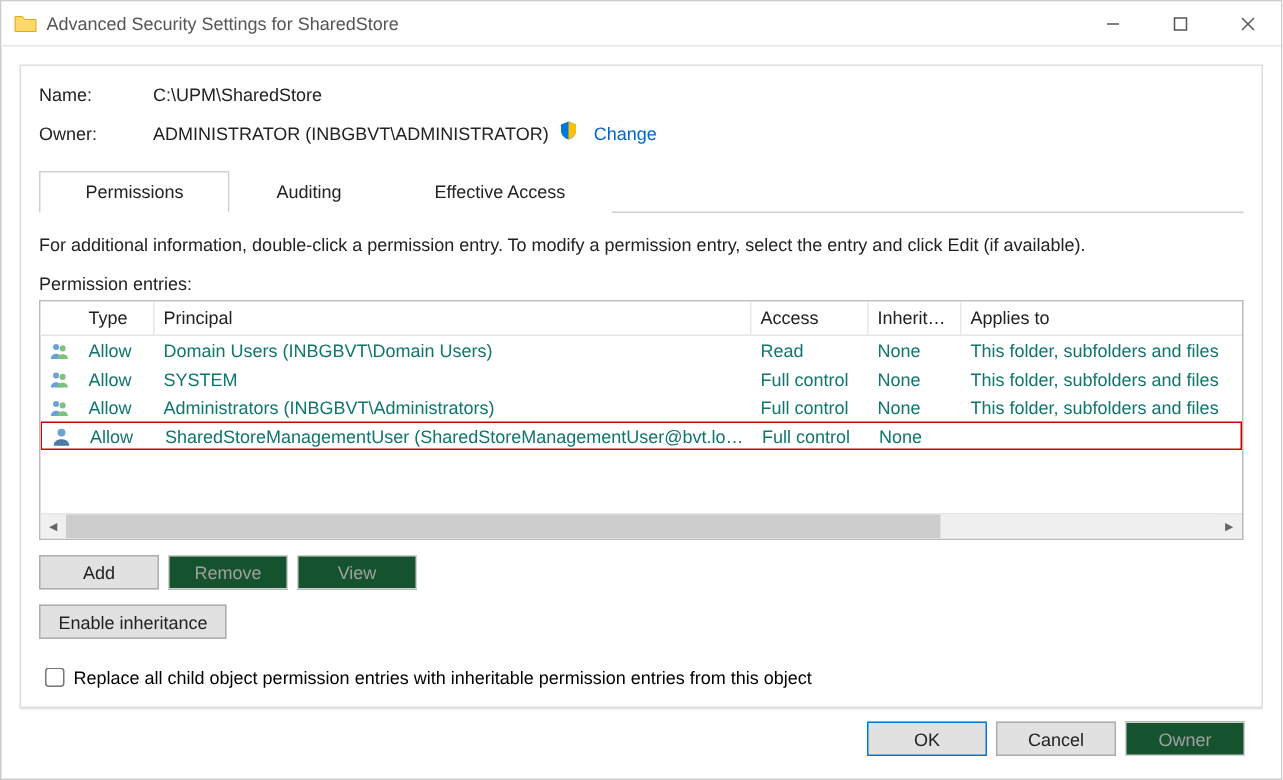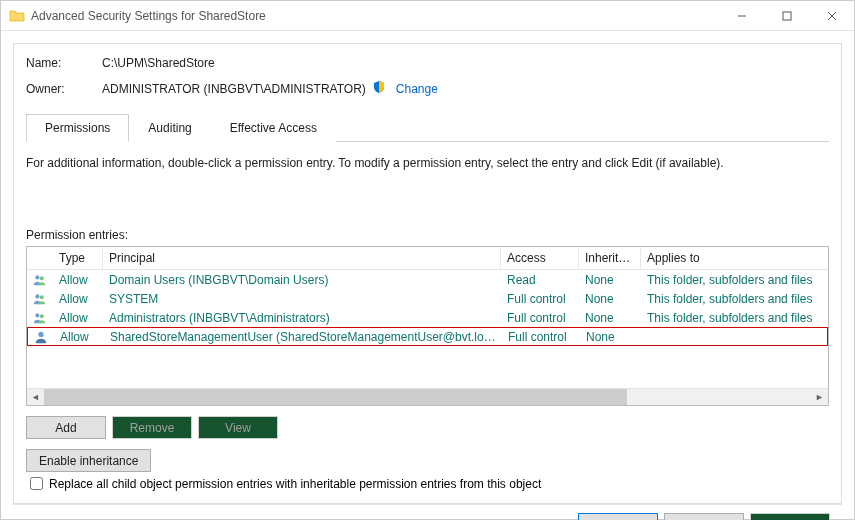--- a/index.html
+++ b/index.html
@@ -86,41 +86,40 @@
       vertical-align: middle;
       margin-left: 6px;
       margin-right: 2px;
     }
     .tabs {
       display: flex;
       border-bottom: 1px solid #d0d0d0;
       margin-top: 6px;
     }
     .tab {
-      padding: 6px 18px;
+      padding: 6px 30px;
       border: 1px solid transparent;
       border-bottom: none;
       color: #222;
       cursor: pointer;
       position: relative;
       bottom: -1px;
       background: #fff;
     }
     .tab.active {
       border-color: #d0d0d0;
       border-bottom: 1px solid #fff;
     }
     .info {
       margin: 14px 0 12px 0;
       color: #222;
     }
     .entries-label {
       margin-bottom: 4px;
       color: #222;
-      margin-top: 46px;
     }
     .table-wrap {
       border: 1px solid #bbb;
       height: 160px;
       display: flex;
       flex-direction: column;
       overflow: hidden;
     }
     .thead {
       display: flex;
@@ -201,21 +200,21 @@
     }
     .btn:disabled {
       color: #a0a0a0;
       border-color: #d0d0d0;
       background: #14532d;
       cursor: default;
     }
     .checkbox-row {
       display: flex;
       align-items: center;
-      margin-top: 2px;
+      margin-top: 16px;
     }
     .checkbox-row input { margin-right: 6px; }
     .footer {
       display: flex;
       justify-content: flex-end;
       gap: 6px;
       padding: 8px 12px 10px 12px;
       border-top: 1px solid #e5e5e5;
     }
     .footer .btn.default {

